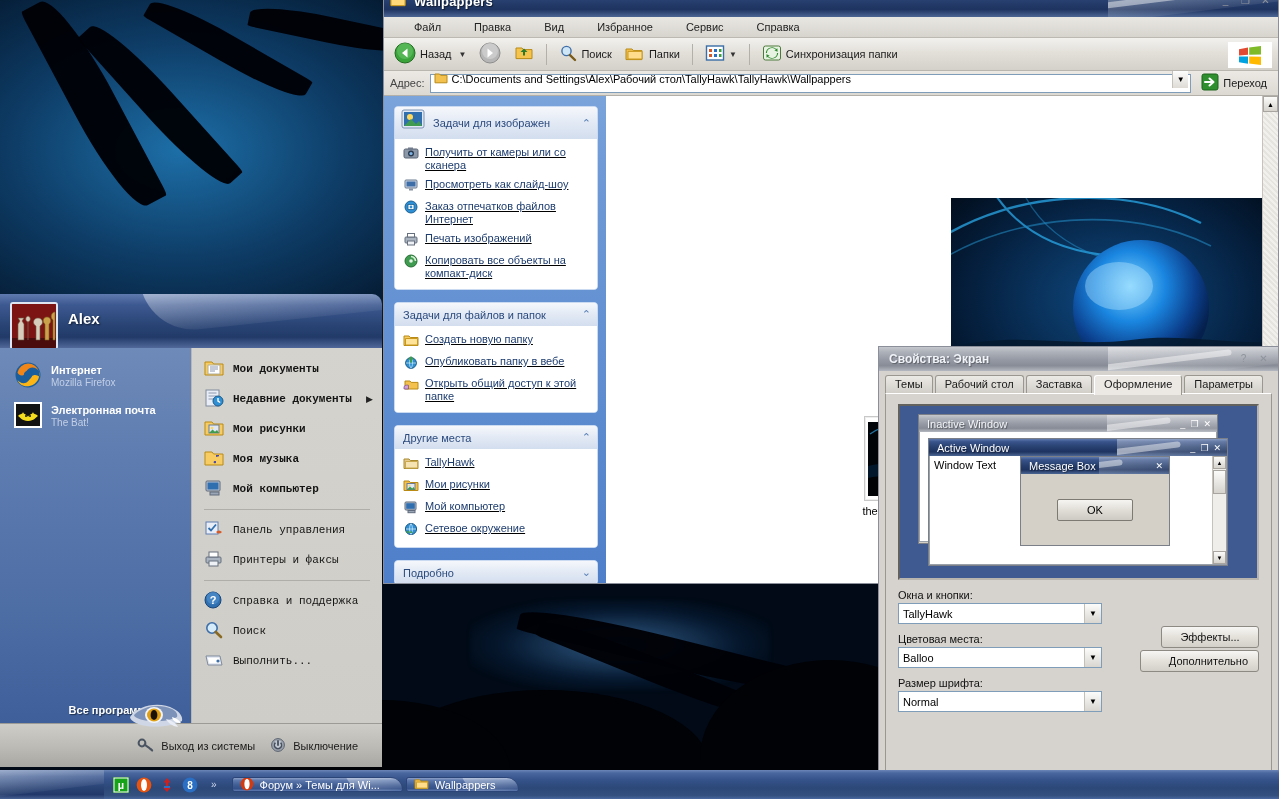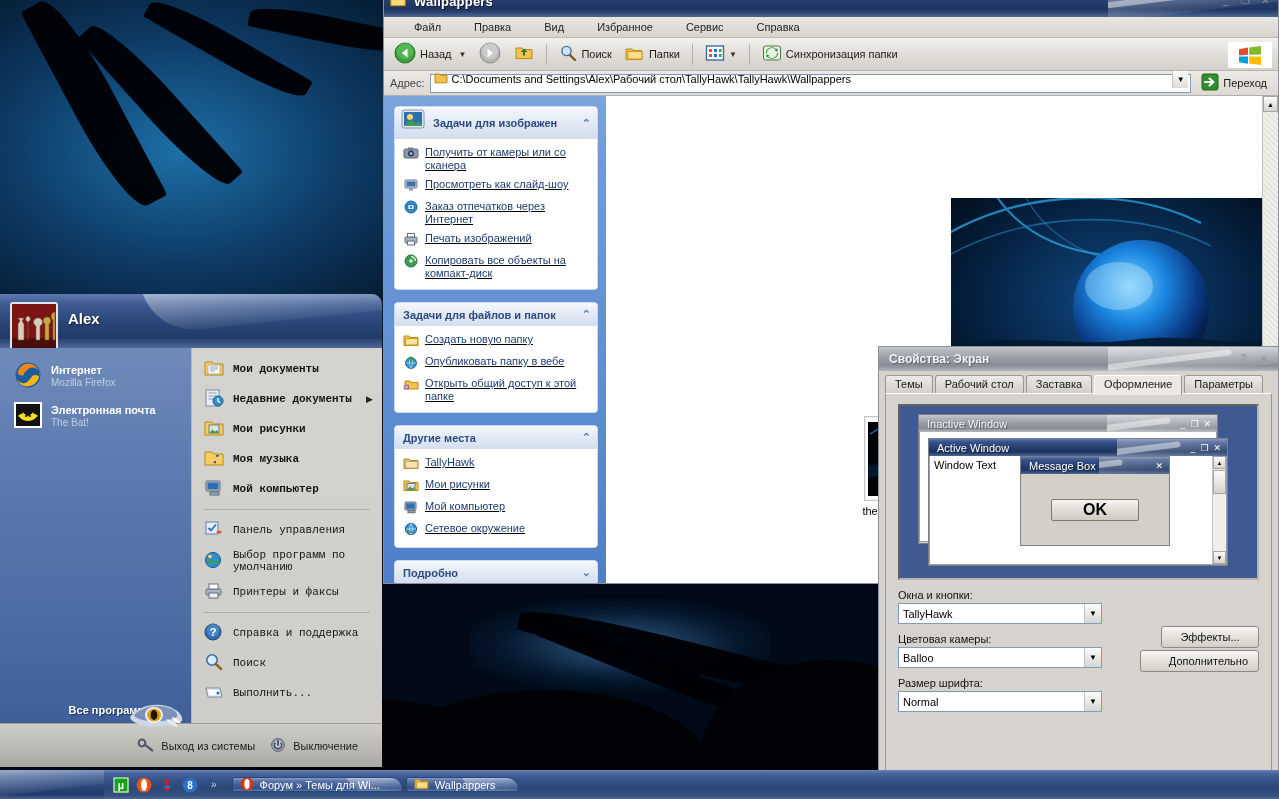--- a/index.html
+++ b/index.html
@@ -125,21 +125,21 @@
   
   #taskpane {
     width: 222px; flex: none;
     background: linear-gradient(180deg,#7ba4db 0%,#6f9ad6 14%,#5f8dd0 60%,#4f7fc9 100%);
     padding: 10px 8px 0 10px; overflow: hidden; position: relative;
   }
   .panel { background: #fff; border-radius: 4px; margin-bottom: 12px; overflow: hidden; border: 1px solid #c9daf1; }
   .panel-hd {
     height: 23px; display: flex; align-items: center; padding: 0 6px 0 8px;
     background: linear-gradient(180deg,#f5f7fb 0%,#e3eaf5 48%,#d2ddee 100%);
-    font-weight: bold; color: #2b4a7d; font-size: 11px;
+    font-weight: normal; color: #2b4a7d; font-size: 11px;
   }
   .panel-hd.tall { height: 32px; padding-left: 38px; position: relative; }
   .panel-hd .chev { margin-left: auto; color: #5b80b5; font-size: 11px; cursor: pointer; }
   .panel-bd { padding: 7px 8px 9px 8px; background: #fff; text-decoration: underline; }
   .tk { display: flex; gap: 6px; align-items: flex-start; margin-bottom: 6px; cursor: pointer; }
   .tk:last-child { margin-bottom: 0; }
   .tk .lbl { color: #1d3c6e; line-height: 13px; }
   .panel.collapsed .panel-hd { border-radius: 4px; }
 
   
@@ -526,21 +526,21 @@
             <span class="lbl">Просмотреть как слайд-шоу</span>
           </div>
           <div class="tk">
             <span class="ico">
               <svg width="16" height="14" viewBox="0 0 16 14">
                 <circle cx="8" cy="7" r="6" fill="#2f8fd4" stroke="#1c5f92"></circle>
                 <rect x="5" y="4.5" width="6" height="5" fill="#fff" stroke="#1c5f92" stroke-width=".8"></rect>
                 <circle cx="8" cy="7" r="1.4" fill="#2f8fd4"></circle>
               </svg>
             </span>
-            <span class="lbl">Заказ отпечатков через Интернет</span>
+            <span class="lbl">Заказ отпечатков файлов Интернет</span>
           </div>
           <div class="tk">
             <span class="ico">
               <svg width="16" height="14" viewBox="0 0 16 14">
                 <rect x="2" y="5" width="12" height="6" rx="1" fill="#aab3c0" stroke="#67707e"></rect>
                 <rect x="4.5" y="1.5" width="7" height="3.5" fill="#fff" stroke="#67707e"></rect>
                 <rect x="4.5" y="9" width="7" height="4" fill="#eef1f6" stroke="#67707e"></rect>
               </svg>
             </span>
             <span class="lbl">Печать изображений</span>
@@ -846,30 +846,20 @@
           <rect x="3" y="3" width="12" height="12" fill="#e9edf5" stroke="#5f7fb0"></rect>
           <path d="M5.5 9 8 11.5 13 5.5" stroke="#2f6fb0" stroke-width="1.8" fill="none"></path>
           <path d="M13 13c2-2 4-2 6 0-2 2-4 2-6 0z" fill="#d45a2a"></path>
         </svg>
       </span>
       <span class="t1">Панель управления</span>
     </div>
     <div class="sm-item">
       <span class="ico">
         <svg width="22" height="20" viewBox="0 0 22 20">
-          <circle cx="10" cy="10" r="7.6" fill="#2e8fd0" stroke="#1a5c8c"></circle>
-          <path d="M4 13 8 9l3 2.6 2.4-2L17 13z" fill="#3f9b4f"></path>
-          <circle cx="7" cy="6.5" r="1.8" fill="#ffd85c"></circle>
-        </svg>
-      </span>
-      <span class="t1" style="line-height:12px;">Выбор программ по умолчанию</span>
-    </div>
-    <div class="sm-item">
-      <span class="ico">
-        <svg width="22" height="20" viewBox="0 0 22 20">
           <rect x="3" y="8" width="15" height="6" rx="1" fill="#aab3c0" stroke="#67707e"></rect>
           <rect x="6" y="3" width="9" height="5" fill="#fff" stroke="#67707e"></rect>
           <rect x="6" y="12" width="9" height="5" fill="#eef1f6" stroke="#67707e"></rect>
         </svg>
       </span>
       <span class="t1">Принтеры и факсы</span>
     </div>
 
     <div class="sep"></div>
 
@@ -987,33 +977,33 @@
 
       <div class="pw" style="left:120px;top:50px;width:150px;height:90px;">
         <div class="pt title-active">
           <div class="swoosh" style="width:70px;"></div>
           <span class="lbl">Message Box</span>
           <span class="pbtns">
             <span>✕</span>
           </span>
         </div>
         <div style="background:#d4d0c8;height:71px;display:flex;align-items:center;justify-content:center;">
-          <div style="width:88px;height:22px;display:flex;align-items:center;justify-content:center;font-size:16px;color:#000;border:1px solid #7d7a74;border-radius:2px;background:linear-gradient(180deg,#f6f5f2 0%,#e3e0da 45%,#cdcac3 100%);font-weight:bold;">OK</div>
+          <div style="width:76px;height:22px;display:flex;align-items:center;justify-content:center;font-size:11px;color:#000;border:1px solid #7d7a74;border-radius:2px;background:linear-gradient(180deg,#f6f5f2 0%,#e3e0da 45%,#cdcac3 100%);">OK</div>
         </div>
       </div>
     </div>
 
     <div style="display:flex;">
       <div style="flex:none;">
         <div class="field-lbl">Окна и кнопки:</div>
         <div class="combo">
           <span>TallyHawk</span>
           <span class="arrow">▼</span>
         </div>
-        <div class="field-lbl">Цветовая камеры:</div>
+        <div class="field-lbl">Цветовая места:</div>
         <div class="combo">
           <span>Balloo</span>
           <span class="arrow">▼</span>
         </div>
         <div class="field-lbl">Размер шрифта:</div>
         <div class="combo">
           <span>Normal</span>
           <span class="arrow">▼</span>
         </div>
       </div>

